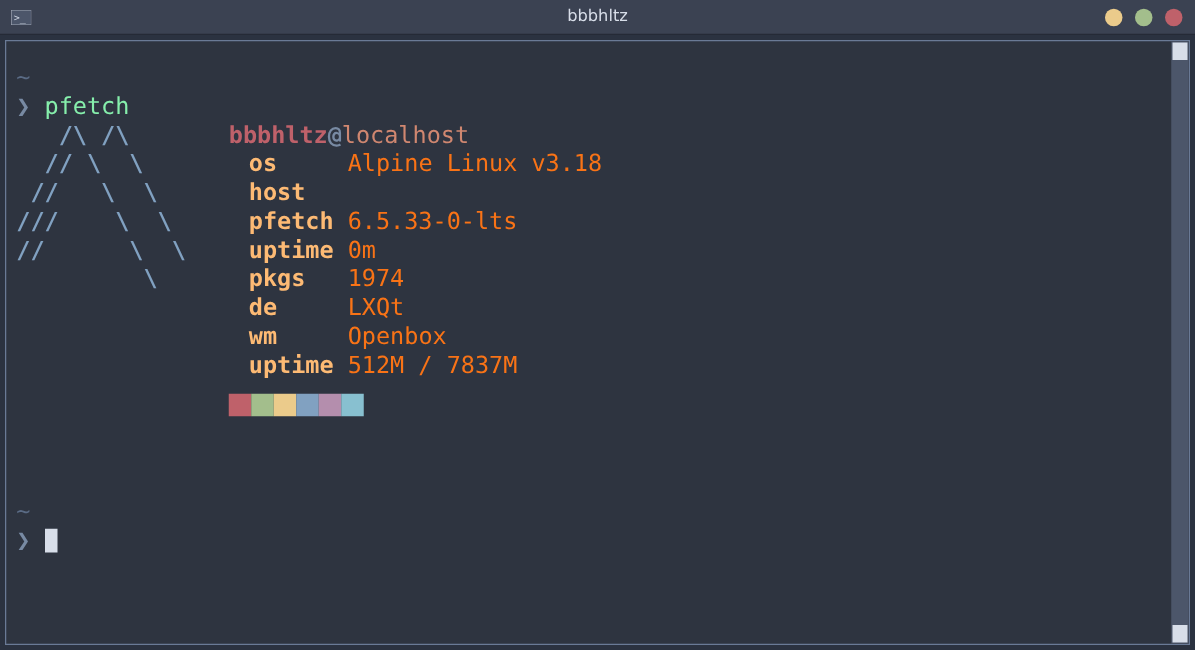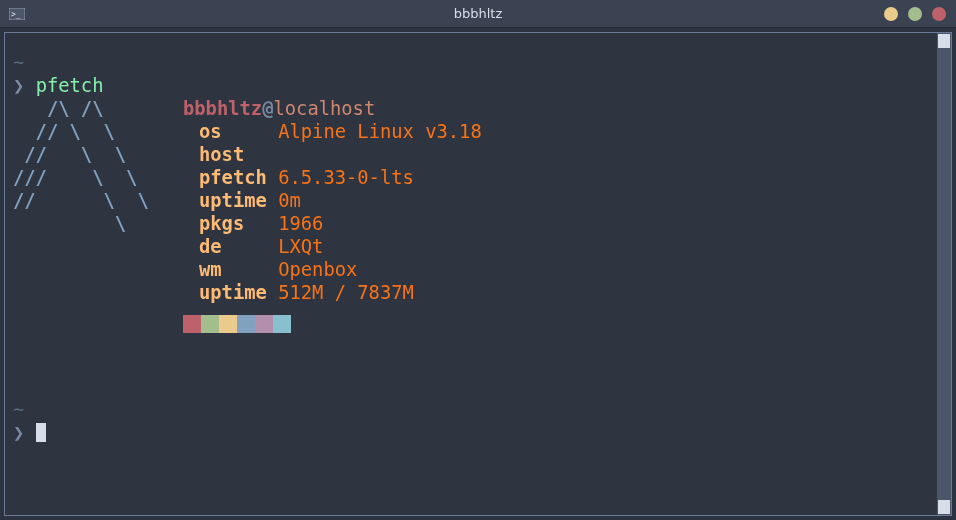--- a/index.html
+++ b/index.html
@@ -162,21 +162,21 @@
       </div>
 
       <div class="line"><span class="tilde">~</span></div>
       <div class="line"><span class="prompt-char">❯</span> <span class="cmd">pfetch</span></div>
 
       <div class="line info-row"><span class="ascii ascii-col">   /\ /\</span><span><span class="user">bbbhltz</span><span class="at">@</span><span class="host">localhost</span></span></div>
       <div class="line info-row"><span class="ascii ascii-col">  // \  \</span><span class="label">os</span><span>     </span><span class="value">Alpine Linux v3.18</span></div>
       <div class="line info-row"><span class="ascii ascii-col"> //   \  \</span><span class="label">host</span><span>   </span></div>
       <div class="line info-row"><span class="ascii ascii-col">///    \  \</span><span class="label">pfetch</span><span> </span><span class="value">6.5.33-0-lts</span></div>
       <div class="line info-row"><span class="ascii ascii-col">//      \  \</span><span class="label">uptime</span><span> </span><span class="value">0m</span></div>
-      <div class="line info-row"><span class="ascii ascii-col">         \</span><span class="label">pkgs</span><span>   </span><span class="value">1966</span></div>
+      <div class="line info-row"><span class="ascii ascii-col">         \</span><span class="label">pkgs</span><span>   </span><span class="value">1974</span></div>
       <div class="line info-row"><span class="ascii ascii-col"> </span><span class="label">de</span><span>     </span><span class="value">LXQt</span></div>
       <div class="line info-row"><span class="ascii ascii-col"> </span><span class="label">wm</span><span>     </span><span class="value">Openbox</span></div>
       <div class="line info-row"><span class="ascii ascii-col"> </span><span class="label">uptime</span><span> </span><span class="value">512M / 7837M</span></div>
 
       <div class="colors-row">
         <div class="color-block c1"></div>
         <div class="color-block c2"></div>
         <div class="color-block c3"></div>
         <div class="color-block c4"></div>
         <div class="color-block c5"></div>

